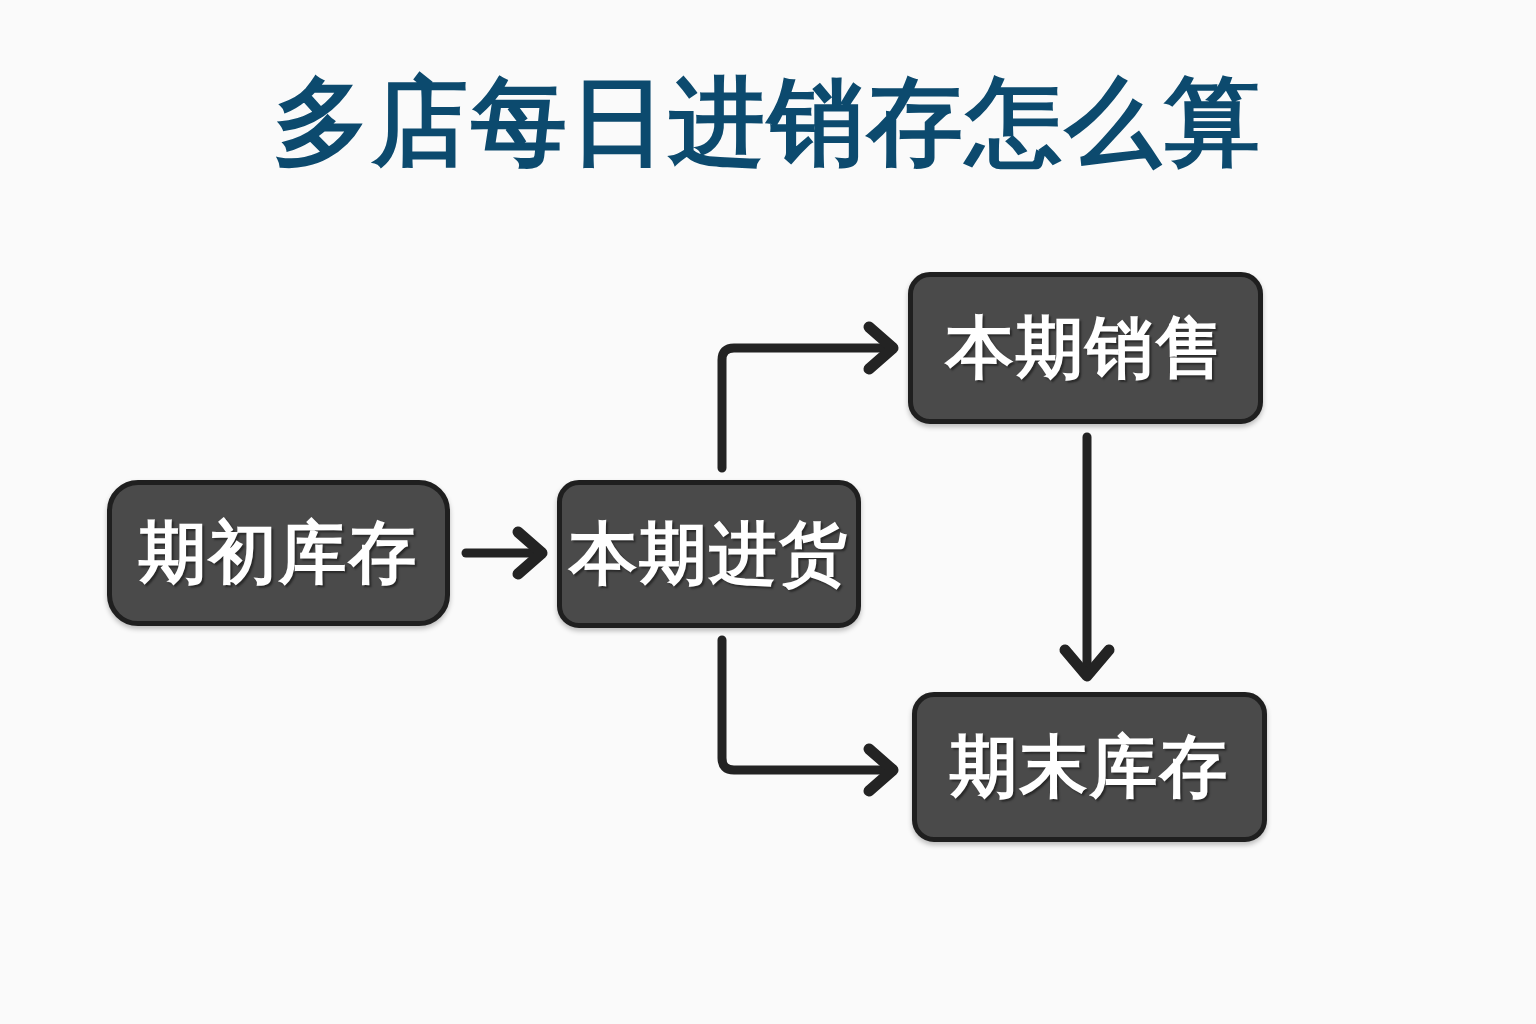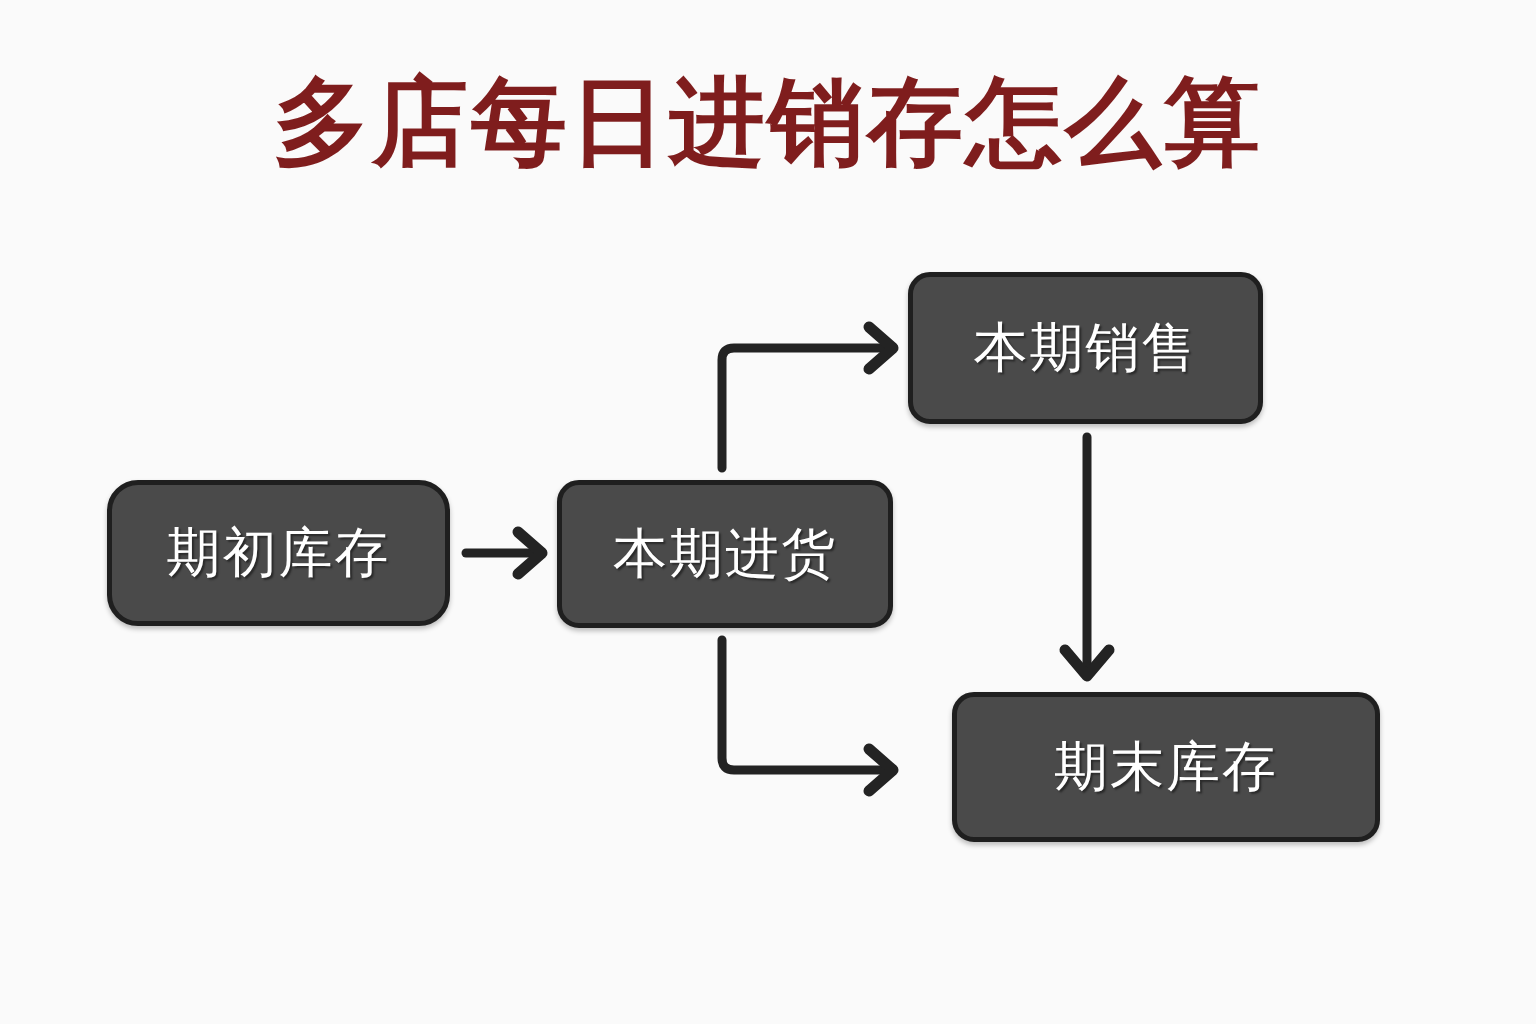--- a/index.html
+++ b/index.html
@@ -23,50 +23,50 @@
   
   #page-title {
     position: absolute;
     left: 0;
     top: 62px;
     width: 1536px;
     text-align: center;
     font-size: 96px;
     line-height: 120px;
     font-weight: 700;
-    color: #7f1d1d;
+    color: #0c4a6e;
     letter-spacing: 3px;
     white-space: nowrap;
   }
 
   
   .node {
     position: absolute;
     box-sizing: border-box;
     background: #4a4a4a;
     border: 5px solid #1f1f1f;
     border-radius: 22px;
     display: flex;
     align-items: center;
     justify-content: center;
     box-shadow: 0 3px 5px rgba(0,0,0,0.25);
   }
   .node-label {
-    font-size: 54px;
-    font-weight: 400;
+    font-size: 68px;
+    font-weight: 700;
     color: #ffffff;
     letter-spacing: 2px;
     white-space: nowrap;
     text-shadow: 2px 2px 2px rgba(0,0,0,0.45);
   }
 
   #node-opening   { left: 107px; top: 480px; width: 343px; height: 146px; border-radius: 31px; }
-  #node-purchase  { left: 557px; top: 480px; width: 336px; height: 148px; }
+  #node-purchase  { left: 557px; top: 480px; width: 304px; height: 148px; }
   #node-sales     { left: 908px; top: 272px; width: 355px; height: 152px; }
-  #node-closing   { left: 952px; top: 692px; width: 428px; height: 150px; }
+  #node-closing   { left: 912px; top: 692px; width: 355px; height: 150px; }
 
   
   #connectors {
     position: absolute;
     left: 0;
     top: 0;
     width: 1536px;
     height: 1024px;
     pointer-events: none;
   }

